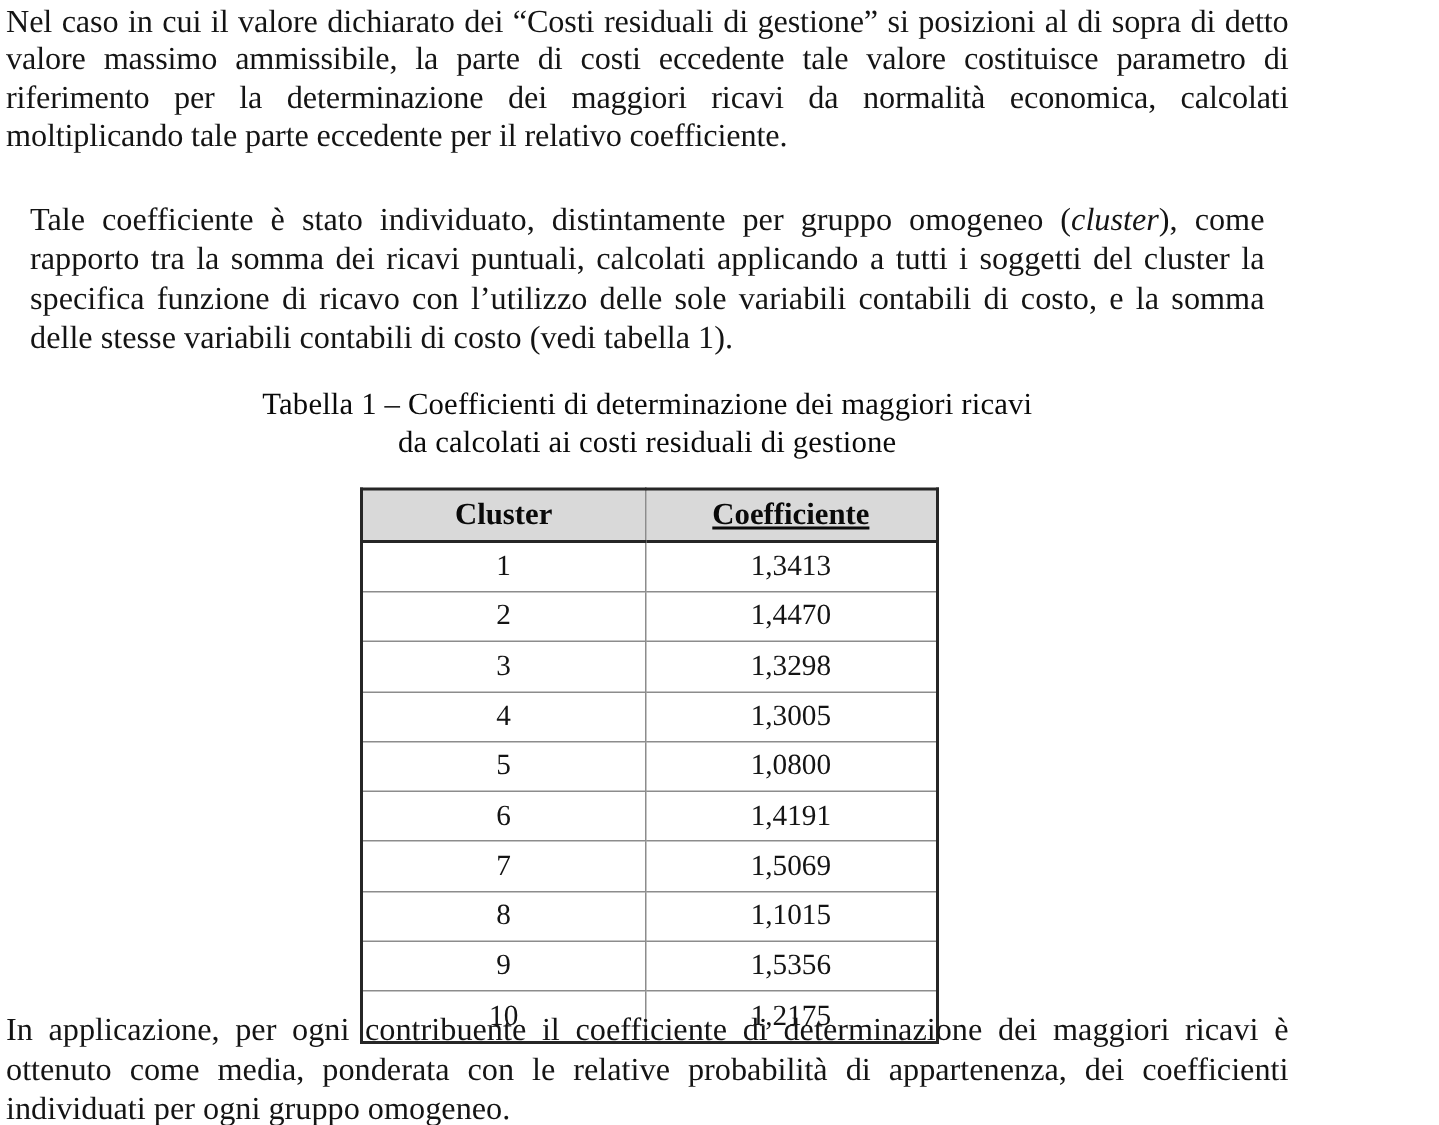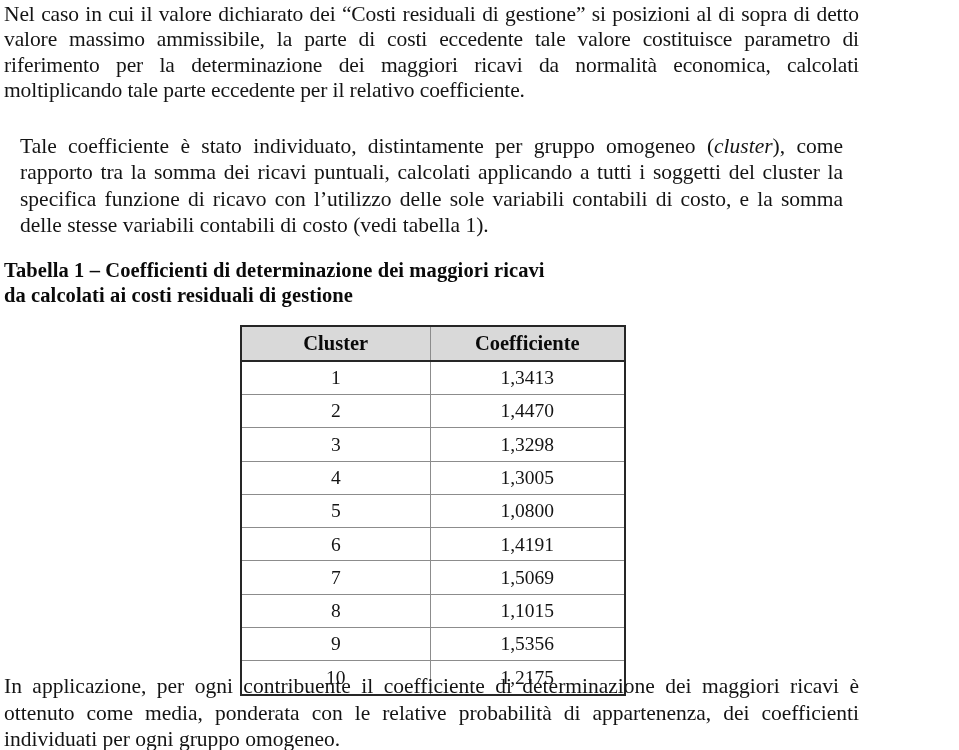--- a/index.html
+++ b/index.html
@@ -49,21 +49,22 @@
   }
   .para i {
     font-style: italic;
   }
 
   
   .table-block {
     margin-top: 19px;
   }
   .table-caption {
-    font-weight: bold;
+    text-align: center;
+    font-weight: normal;
     font-size: 20.5px;
     line-height: 25px;
     color: #0a0a0a;
     letter-spacing: 0.1px;
   }
   .table-wrap {
     margin: 0 auto;
     padding-top: 17px;
     width: 384px;
   }
@@ -82,21 +83,21 @@
     font-size: 20.5px;
     line-height: 1;
     height: 33px;
     text-align: center;
     color: #0a0a0a;
     border-bottom: 2px solid #262626;
     border-right: 1px solid #8c8c8c;
     padding: 0;
     vertical-align: middle;
   }
-  table.coef th:last-child { border-right: none; }
+  table.coef th:last-child { border-right: none; text-decoration: underline; }
 
   table.coef td {
     font-size: 19.5px;
     line-height: 1;
     height: 32.3px;
     text-align: center;
     color: #141414;
     border-bottom: 1px solid #8c8c8c;
     border-right: 1px solid #8c8c8c;
     padding: 0;

